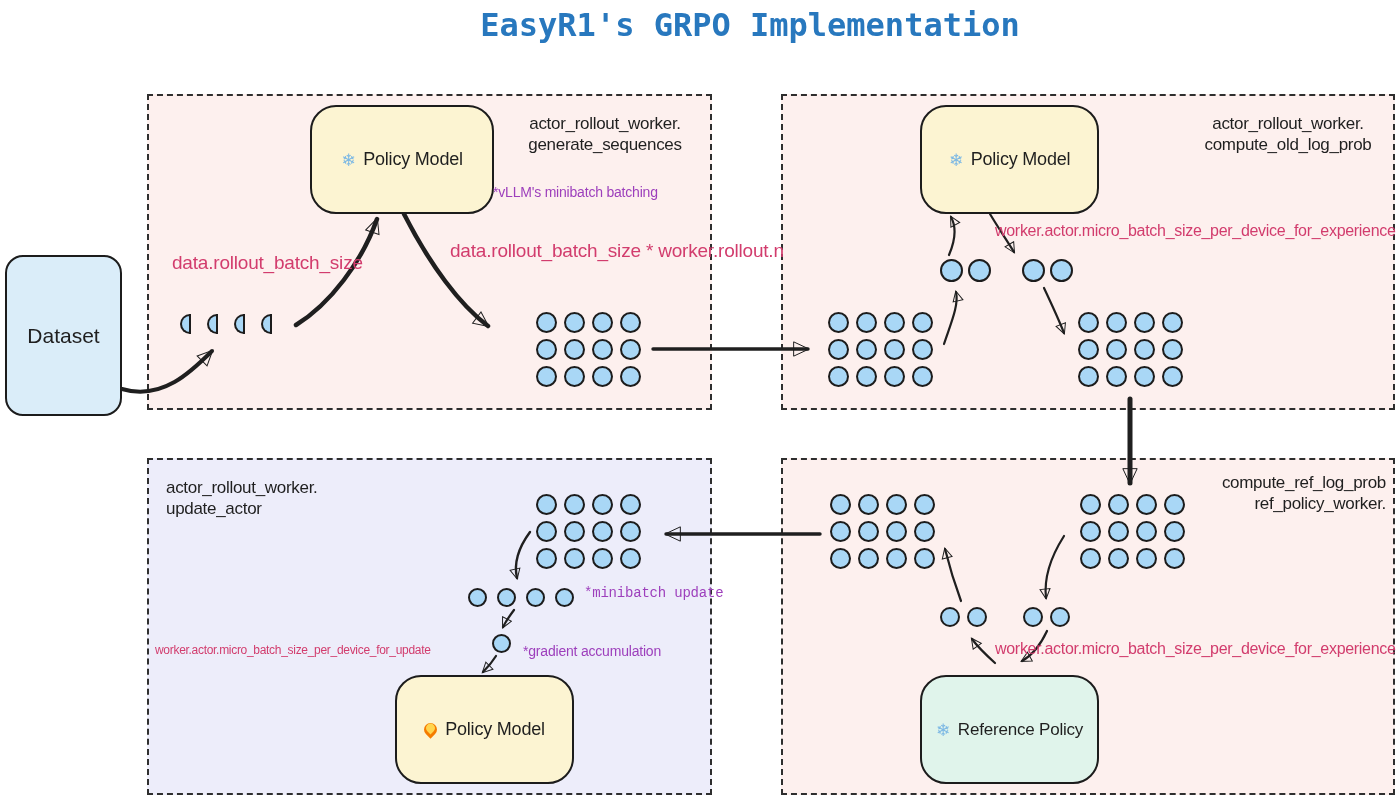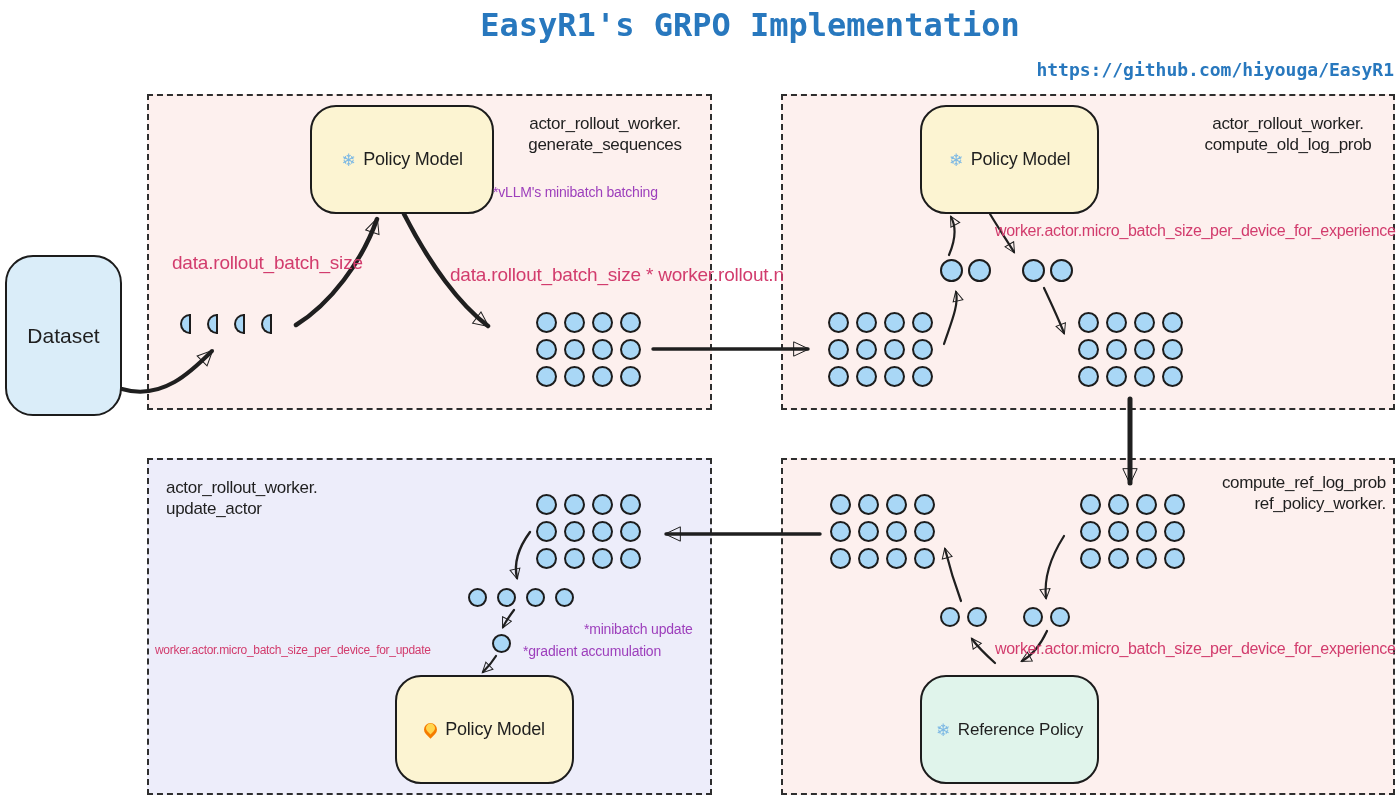--- a/index.html
+++ b/index.html
@@ -29,42 +29,42 @@
   .m-tr{left:920px;top:105px;width:175px;height:105px;}
   .m-bl{left:395px;top:675px;width:175px;height:105px;}
   .m-br{left:920px;top:675px;width:175px;height:105px;font-size:17px;}
   .snowflake{color:#7cb8e4;font-size:17px;font-family:"DejaVu Sans",sans-serif;}
   .flame{width:13px;height:13px;background:#f57c00;border-radius:0 50% 50% 50%;
          transform:rotate(-135deg);position:relative;flex:0 0 auto;}
   .flame::after{content:"";position:absolute;left:3px;top:3px;right:1px;bottom:1px;
          background:#ffd54f;border-radius:0 50% 50% 50%;}
 
   .dataset{left:5px;top:255px;width:113px;height:157px;background:#daedf9;border:2px solid #1c1c1c;
-           border-radius:28px;display:flex;align-items:center;justify-content:center;
+           border-radius:18px;display:flex;align-items:center;justify-content:center;
            font-size:21px;z-index:3;}
 
   
   .hdr{font-size:17px;letter-spacing:-0.3px;line-height:1.25;font-weight:500;z-index:3;}
   .h-tl{left:500px;top:113px;width:210px;text-align:center;}
   .h-tr{left:1183px;top:113px;width:210px;text-align:center;}
   .h-bl{left:166px;top:477px;width:260px;text-align:left;}
   .h-br{left:1120px;top:472px;width:266px;text-align:right;}
 
   
   .crimson{color:#d23c6d;font-size:19px;letter-spacing:-0.2px;z-index:3;}
   .c-tl-left{left:172px;top:252px;}
-  .c-tl-right{left:450px;top:264px;}
+  .c-tl-right{left:450px;top:240px;}
   .c-long{font-size:16px;letter-spacing:-0.3px;width:390px;text-align:right;}
   .c-tr{left:995px;top:222px;}
   .c-br{left:995px;top:640px;}
   .c-bl-global{left:166px;top:576px;font-size:12px;line-height:1.6;letter-spacing:-0.3px;}
   .c-bl-micro{left:155px;top:643px;font-size:12px;letter-spacing:-0.3px;}
   .purple{color:#9d3fbc;font-size:14px;letter-spacing:-0.2px;z-index:3;}
   .p-tl{left:493px;top:184px;}
-  .p-mini{left:584px;top:621px;}
+  .p-mini{left:584px;top:585px;font-family:Liberation Mono, monospace;}
   .p-grad{left:523px;top:643px;}
 
   
   .circle-grid{display:grid;grid-template-columns:repeat(var(--cols,4),auto);gap:6px 7px;z-index:3;}
   .token{width:21px;height:21px;border-radius:50%;background:#a9d7f6;border:2px solid #1c1c1c;
          box-sizing:border-box;display:block;}
   .pair{gap:5px;}  .pair .token{width:23px;height:23px;}
   .pair-sm{gap:7px;} .pair-sm .token{width:20px;height:20px;}
   .row4{gap:10px;} .row4 .token{width:19px;height:19px;}
   .single .token{width:19px;height:19px;}
@@ -89,21 +89,20 @@
   
   #arrows{position:absolute;left:0;top:0;z-index:2;pointer-events:none;}
   #arrows path{fill:none;stroke:#1f1f1f;stroke-linecap:round;}
 </style>
 </head>
 <body>
 
 <div id="stage">
 
   <div class="abs title">EasyR1's GRPO Implementation</div>
-  <a class="abs repo-link">https://github.com/hiyouga/EasyR1</a>
 
   <div class="abs panel panel-tl"></div>
   <div class="abs panel panel-tr"></div>
   <div class="abs panel panel-bl"></div>
   <div class="abs panel panel-br"></div>
 
   <svg id="arrows" width="1400" height="800">
     <defs>
       <marker id="ah-big" markerUnits="userSpaceOnUse" markerWidth="18" markerHeight="16" refX="15" refY="8" orient="auto">
           <path d="M1,1 L16,8 L1,15 Z" fill="#1f1f1f" stroke="none"></path>

